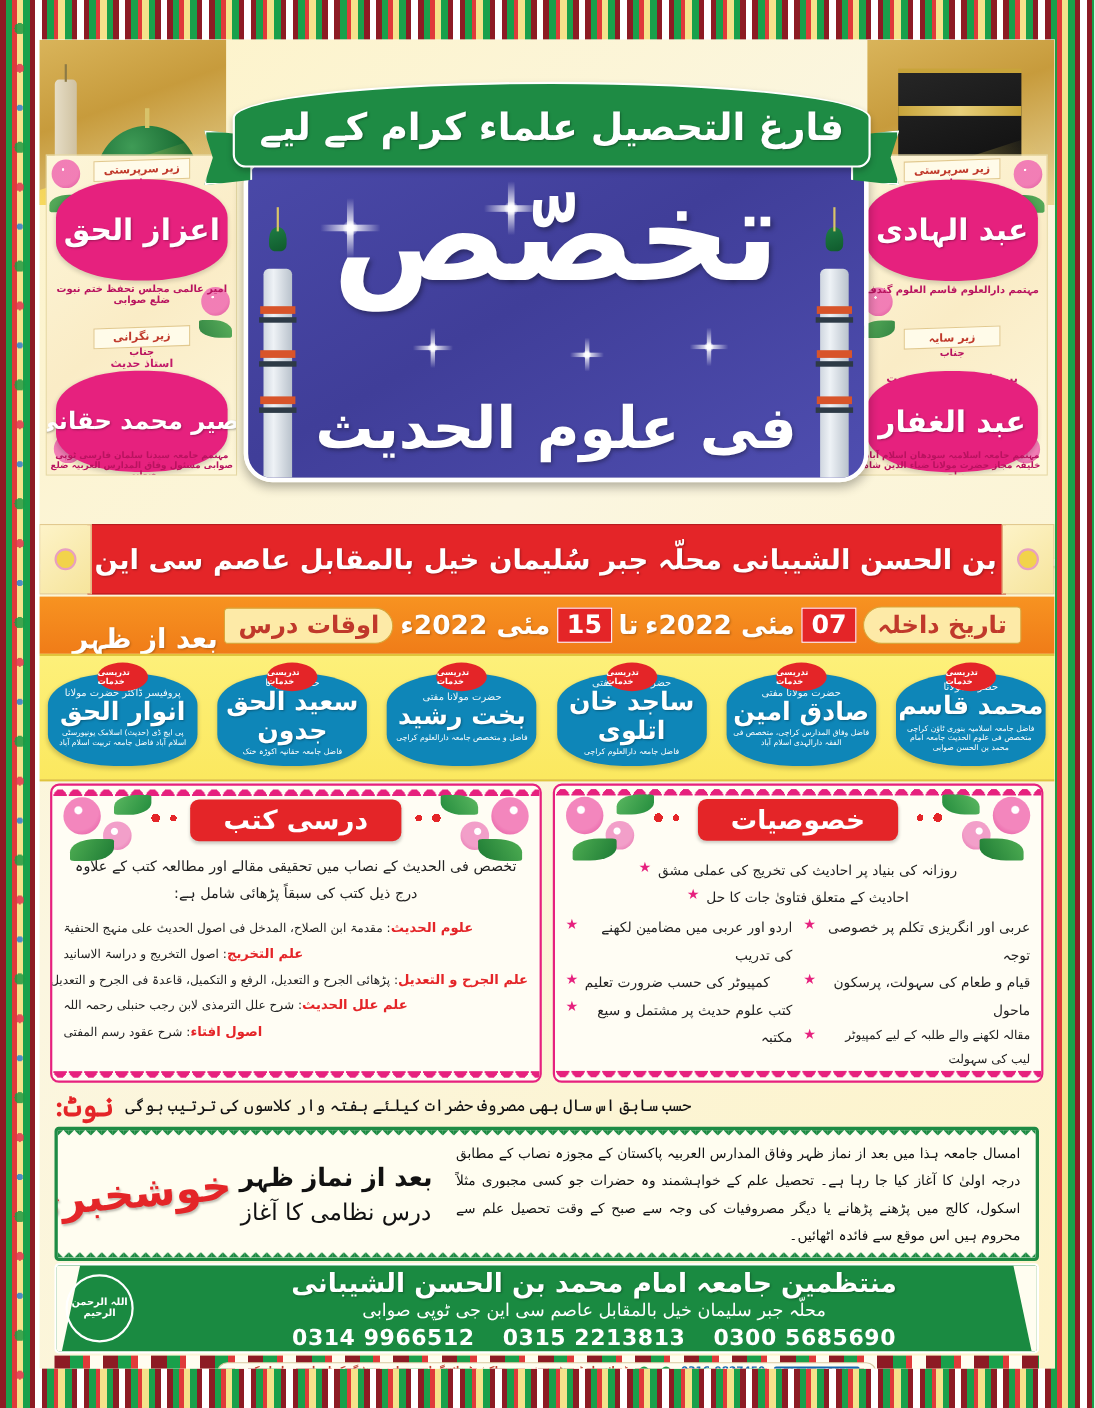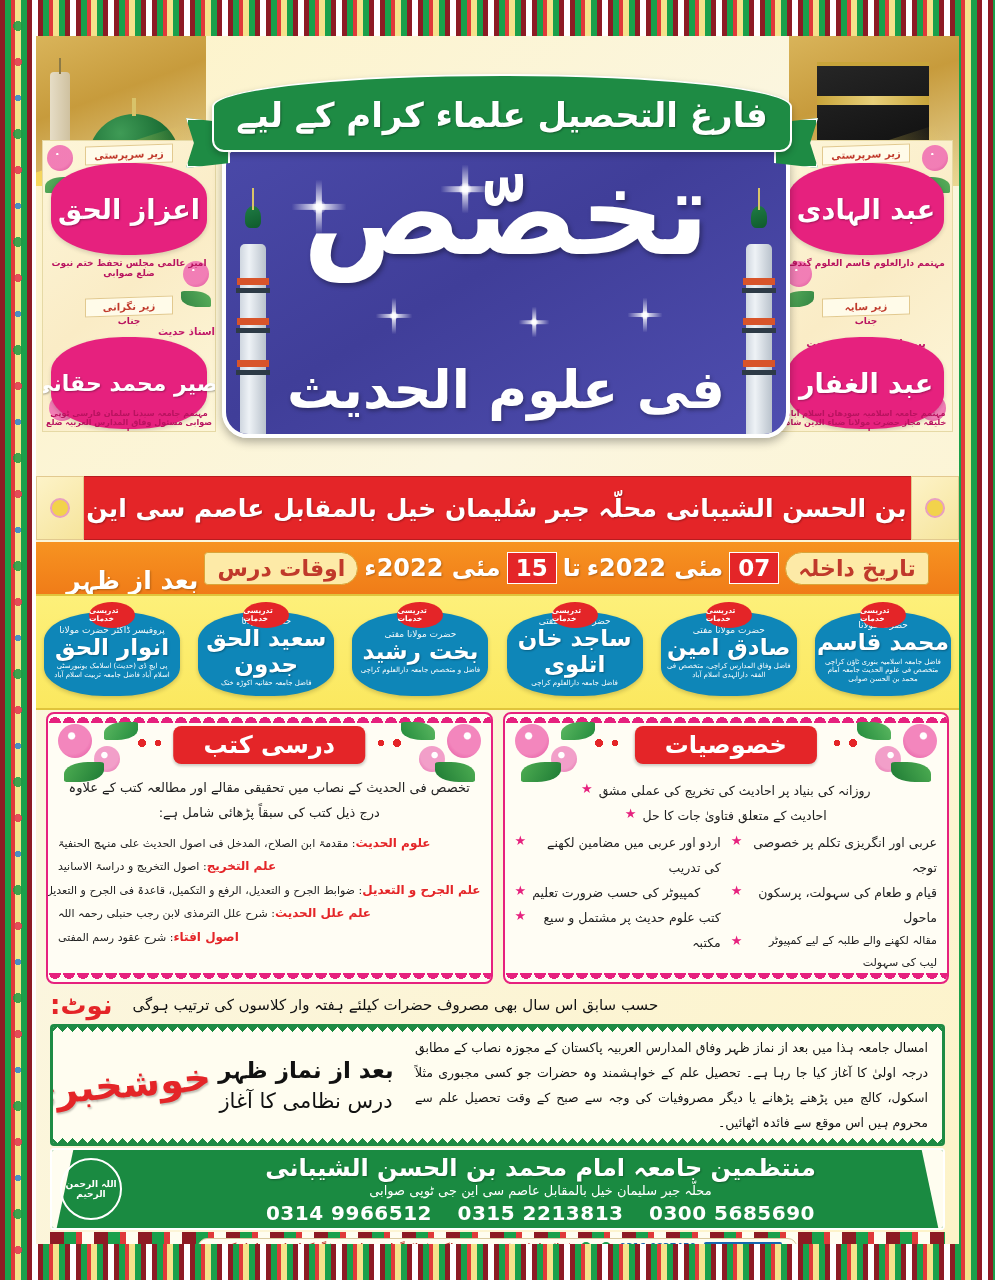--- a/index.html
+++ b/index.html
@@ -370,21 +370,21 @@
     font-size:12.5px;line-height:2.0;color:#222;justify-content:flex-start;
   }
   .bullet{color:#e6217e;font-size:13px;line-height:1.7;}
   .feat-two{display:flex;flex-direction:row-reverse;gap:10px;margin-top:2px;}
   .feat-two > div{flex:1;}
 
   
   .note-line{
     position:absolute;left:14px;right:14px;top:952px;height:34px;
     display:flex;flex-direction:row-reverse;align-items:center;
-    gap:20px;z-index:7;
+    gap:10px;z-index:7;font-family:Liberation Serif, serif;
   }
   .note-key{
     color:#e42528;font-size:26px;font-weight:bold;direction:rtl;white-space:nowrap;
   }
   .note-val{
     color:#111;font-size:15px;direction:rtl;white-space:nowrap;
   }
 
   
   .news{
@@ -437,21 +437,21 @@
   .footer:after{right:-13px;transform:skewX(12deg);}
   .seal{
     flex:none;width:58px;height:58px;margin-right:16px;margin-left:8px;
     border-radius:50%;border:2px solid #fff;
     display:flex;align-items:center;justify-content:center;
     color:#fff;font-size:9px;font-weight:bold;text-align:center;
     line-height:1.15;direction:rtl;z-index:2;
   }
   .footer-main{flex:1;text-align:center;color:#fff;direction:rtl;z-index:2;}
   .footer-l1{font-size:24px;font-weight:bold;text-shadow:1px 1px 2px rgba(0,0,0,.3);}
-  .footer-l2{font-size:13px;margin-top:1px;}
+  .footer-l2{font-size:16px;margin-top:1px;}
   .footer-phones{
     font-size:20px;font-weight:bold;letter-spacing:.5px;margin-top:3px;
     direction:ltr;
   }
   .footer-phones span{margin:0 9px;}
 
   
   .credit{
     position:absolute;left:14px;right:14px;top:1196px;height:30px;
     z-index:6;
@@ -517,21 +517,21 @@
       <div class="banner-mini" style="top:4px;">زیر سرپرستی</div>
       <div class="tag-small" style="top:21px;">جناب</div>
       <div class="tag-title" style="top:31px;">شیخ ابن شیخ حضرت</div>
       <div class="name-blob blob-a">
         <span class="nm">اعزاز الحق</span>
       </div>
       <div class="tag-small" style="top:117px;">امیر عالمی مجلس تحفظ ختم نبوت ضلع صوابی</div>
 
       <div class="banner-mini" style="top:156px;">زیر نگرانی</div>
       <div class="tag-small" style="top:175px;">جناب</div>
-      <div class="tag-title" style="top:185px;text-align:right;">استاذ حدیث</div>
+      <div class="tag-title" style="top:185px;">استاذ حدیث</div>
       <div class="name-blob blob-b" style="top:196px;">
         <span class="nm" style="font-size:22px;">نصیر محمد حقانی</span>
       </div>
       <div class="tag-small" style="top:268px;font-size:8px;">مہتمم جامعہ سیدنا سلمان فارسی ٹوپی صوابی مسئول وفاق المدارس العربیہ ضلع صوابی</div>
     </div>
 
     <div class="side-panel right">
       <div class="flower" style="right:4px;top:4px;"></div>
       <div class="flower" style="left:6px;top:120px;"></div>
       <div class="leafy" style="right:2px;top:36px;transform:scaleX(-1);"></div>
@@ -700,21 +700,21 @@
           <div class="book-row">
             <span class="book-label">علوم الحدیث</span>:
             <span>مقدمۃ ابن الصلاح، المدخل فی اصول الحدیث علی منہج الحنفیۃ</span>
           </div>
           <div class="book-row">
             <span class="book-label">علم التخریج</span>:
             <span>اصول التخریج و دراسۃ الاسانید</span>
           </div>
           <div class="book-row">
             <span class="book-label">علم الجرح و التعدیل</span>:
-            <span>ضوابط الجرح و التعدیل، الرفع و التکمیل، قاعدۃ فی الجرح و التعدیل</span>
+            <span>پڑھائی الجرح و التعدیل، الرفع و التکمیل، قاعدۃ فی الجرح و التعدیل</span>
           </div>
           <div class="book-row">
             <span class="book-label">علم علل الحدیث</span>:
             <span>شرح علل الترمذی لابن رجب حنبلی رحمہ اللہ</span>
           </div>
           <div class="book-row">
             <span class="book-label">اصول افتاء</span>:
             <span>شرح عقود رسم المفتی</span>
           </div>
         </div>

